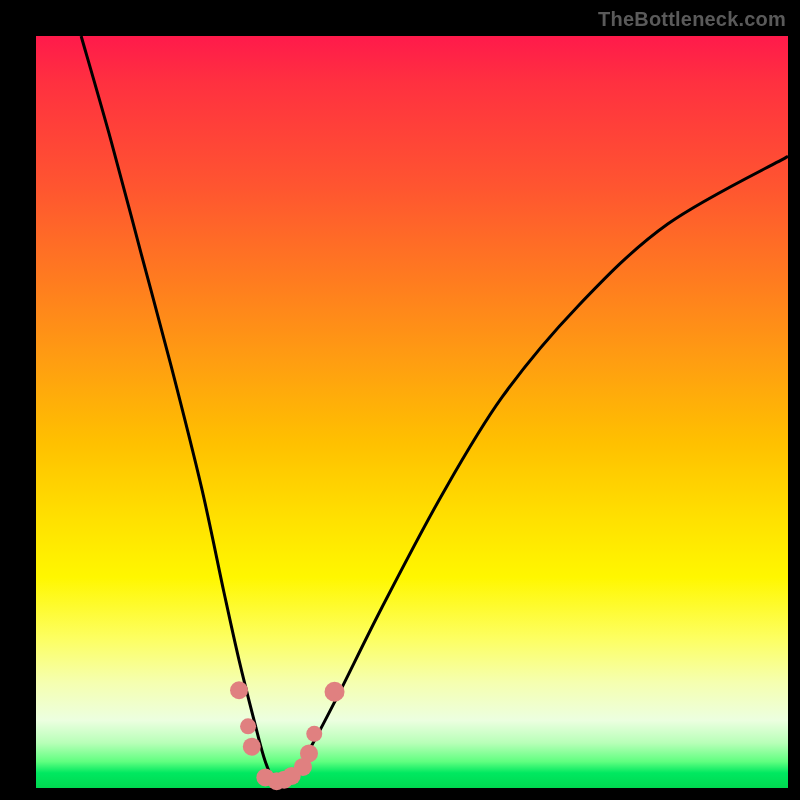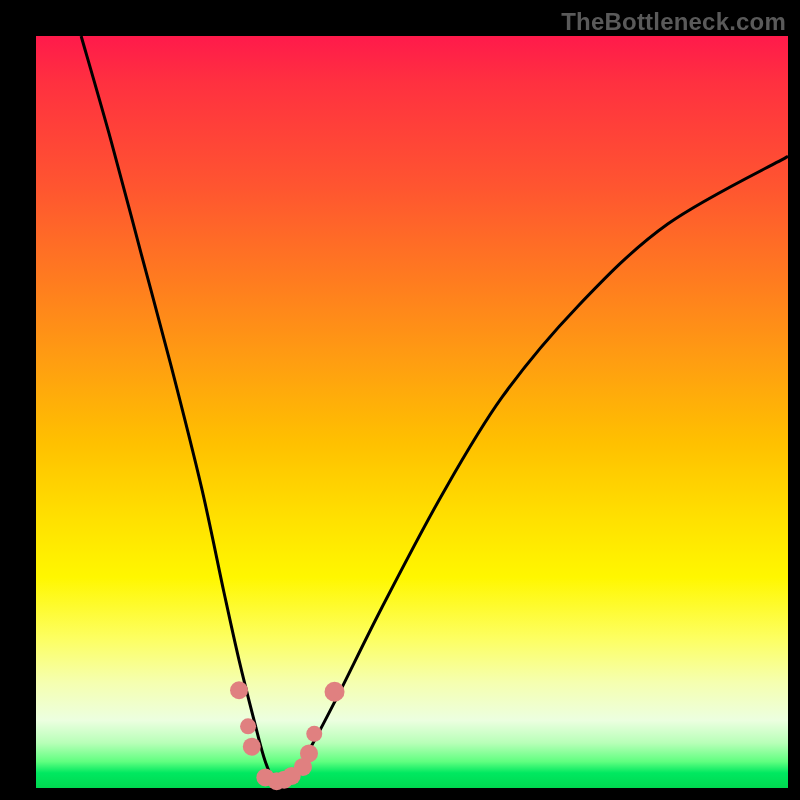--- a/index.html
+++ b/index.html
@@ -65,14 +65,14 @@
         <circle cx="265.36" cy="777.47" r="9" fill="#e08080"></circle>
         <circle cx="276.64" cy="781.23" r="9" fill="#e08080"></circle>
         <circle cx="284.16" cy="779.73" r="9" fill="#e08080"></circle>
         <circle cx="291.68" cy="775.97" r="9" fill="#e08080"></circle>
         <circle cx="302.96" cy="766.94" r="9" fill="#e08080"></circle>
         <circle cx="308.98" cy="753.41" r="9" fill="#e08080"></circle>
         <circle cx="314.24" cy="733.86" r="8" fill="#e08080"></circle>
         <circle cx="334.54" cy="691.74" r="10" fill="#e08080"></circle>
       </g>
   </svg>
-  <div class="watermark" style="right: 14px; top: 8px; font-size: 24px;">TheBottleneck.com</div>
+  <div class="watermark" style="right: 14px; top: 8px; font-size: 20px;">TheBottleneck.com</div>
 </div>
 
 </body></html>

